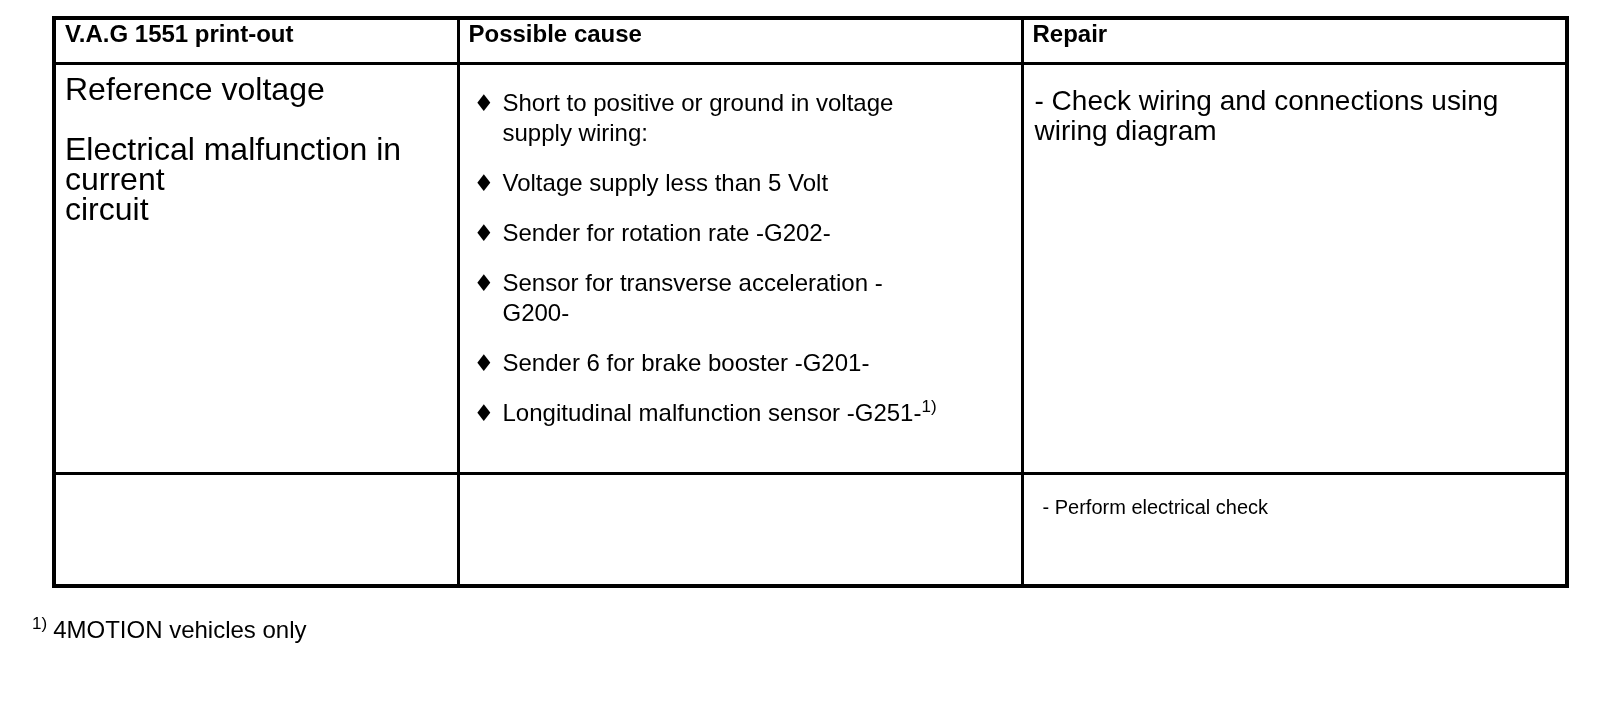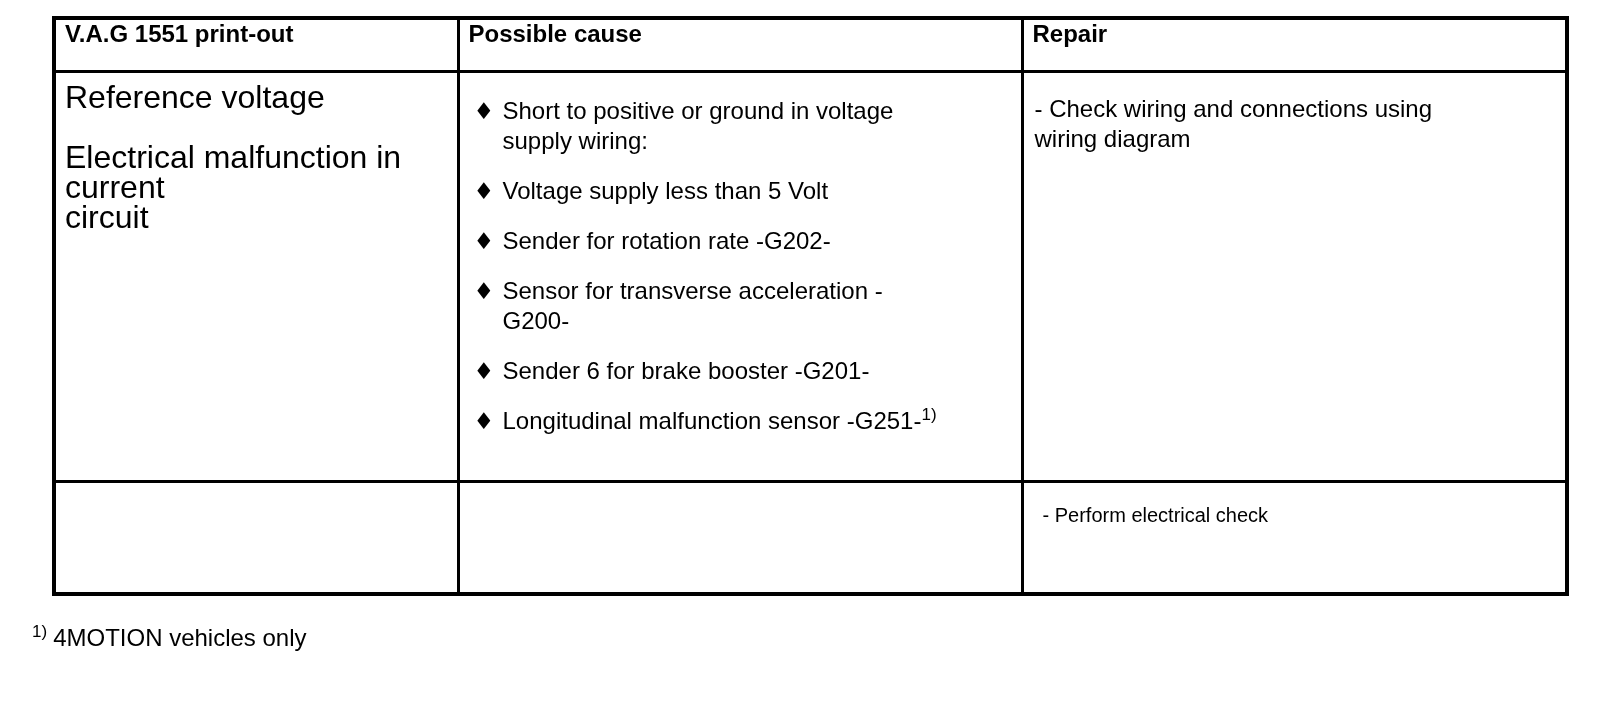--- a/index.html
+++ b/index.html
@@ -31,21 +31,21 @@
     border: 3px solid #000000;
     vertical-align: top;
     overflow: hidden;
   }
   th.hdr {
     text-align: left;
     font-size: 24px;
     font-weight: bold;
     height: 42px;
     vertical-align: middle;
-    padding: 0 6px 8px 9px;
+    padding: 0 6px 0 9px;
     white-space: nowrap;
   }
   tr.code-row td {
     height: 42px;
     vertical-align: middle;
     font-size: 24px;
     padding: 0 6px 0 9px;
   }
   tr.main-row td {
     height: 386px;
@@ -72,21 +72,21 @@
   ul.cause-list .bullet {
     position: absolute;
     left: 0;
     top: 0;
     font-size: 23px;
     line-height: 30px;
     font-family: "DejaVu Sans", sans-serif;
     white-space: normal;
   }
   td.repair-main {
-    font-size: 24px;
+    font-size: 28px;
     line-height: 30px;
     padding: 21px 8px 0 11px;
     white-space: pre-line;
   }
   tr.last-row td {
     height: 92px;
   }
   td.repair-last {
     font-size: 20px;
     line-height: 30px;

